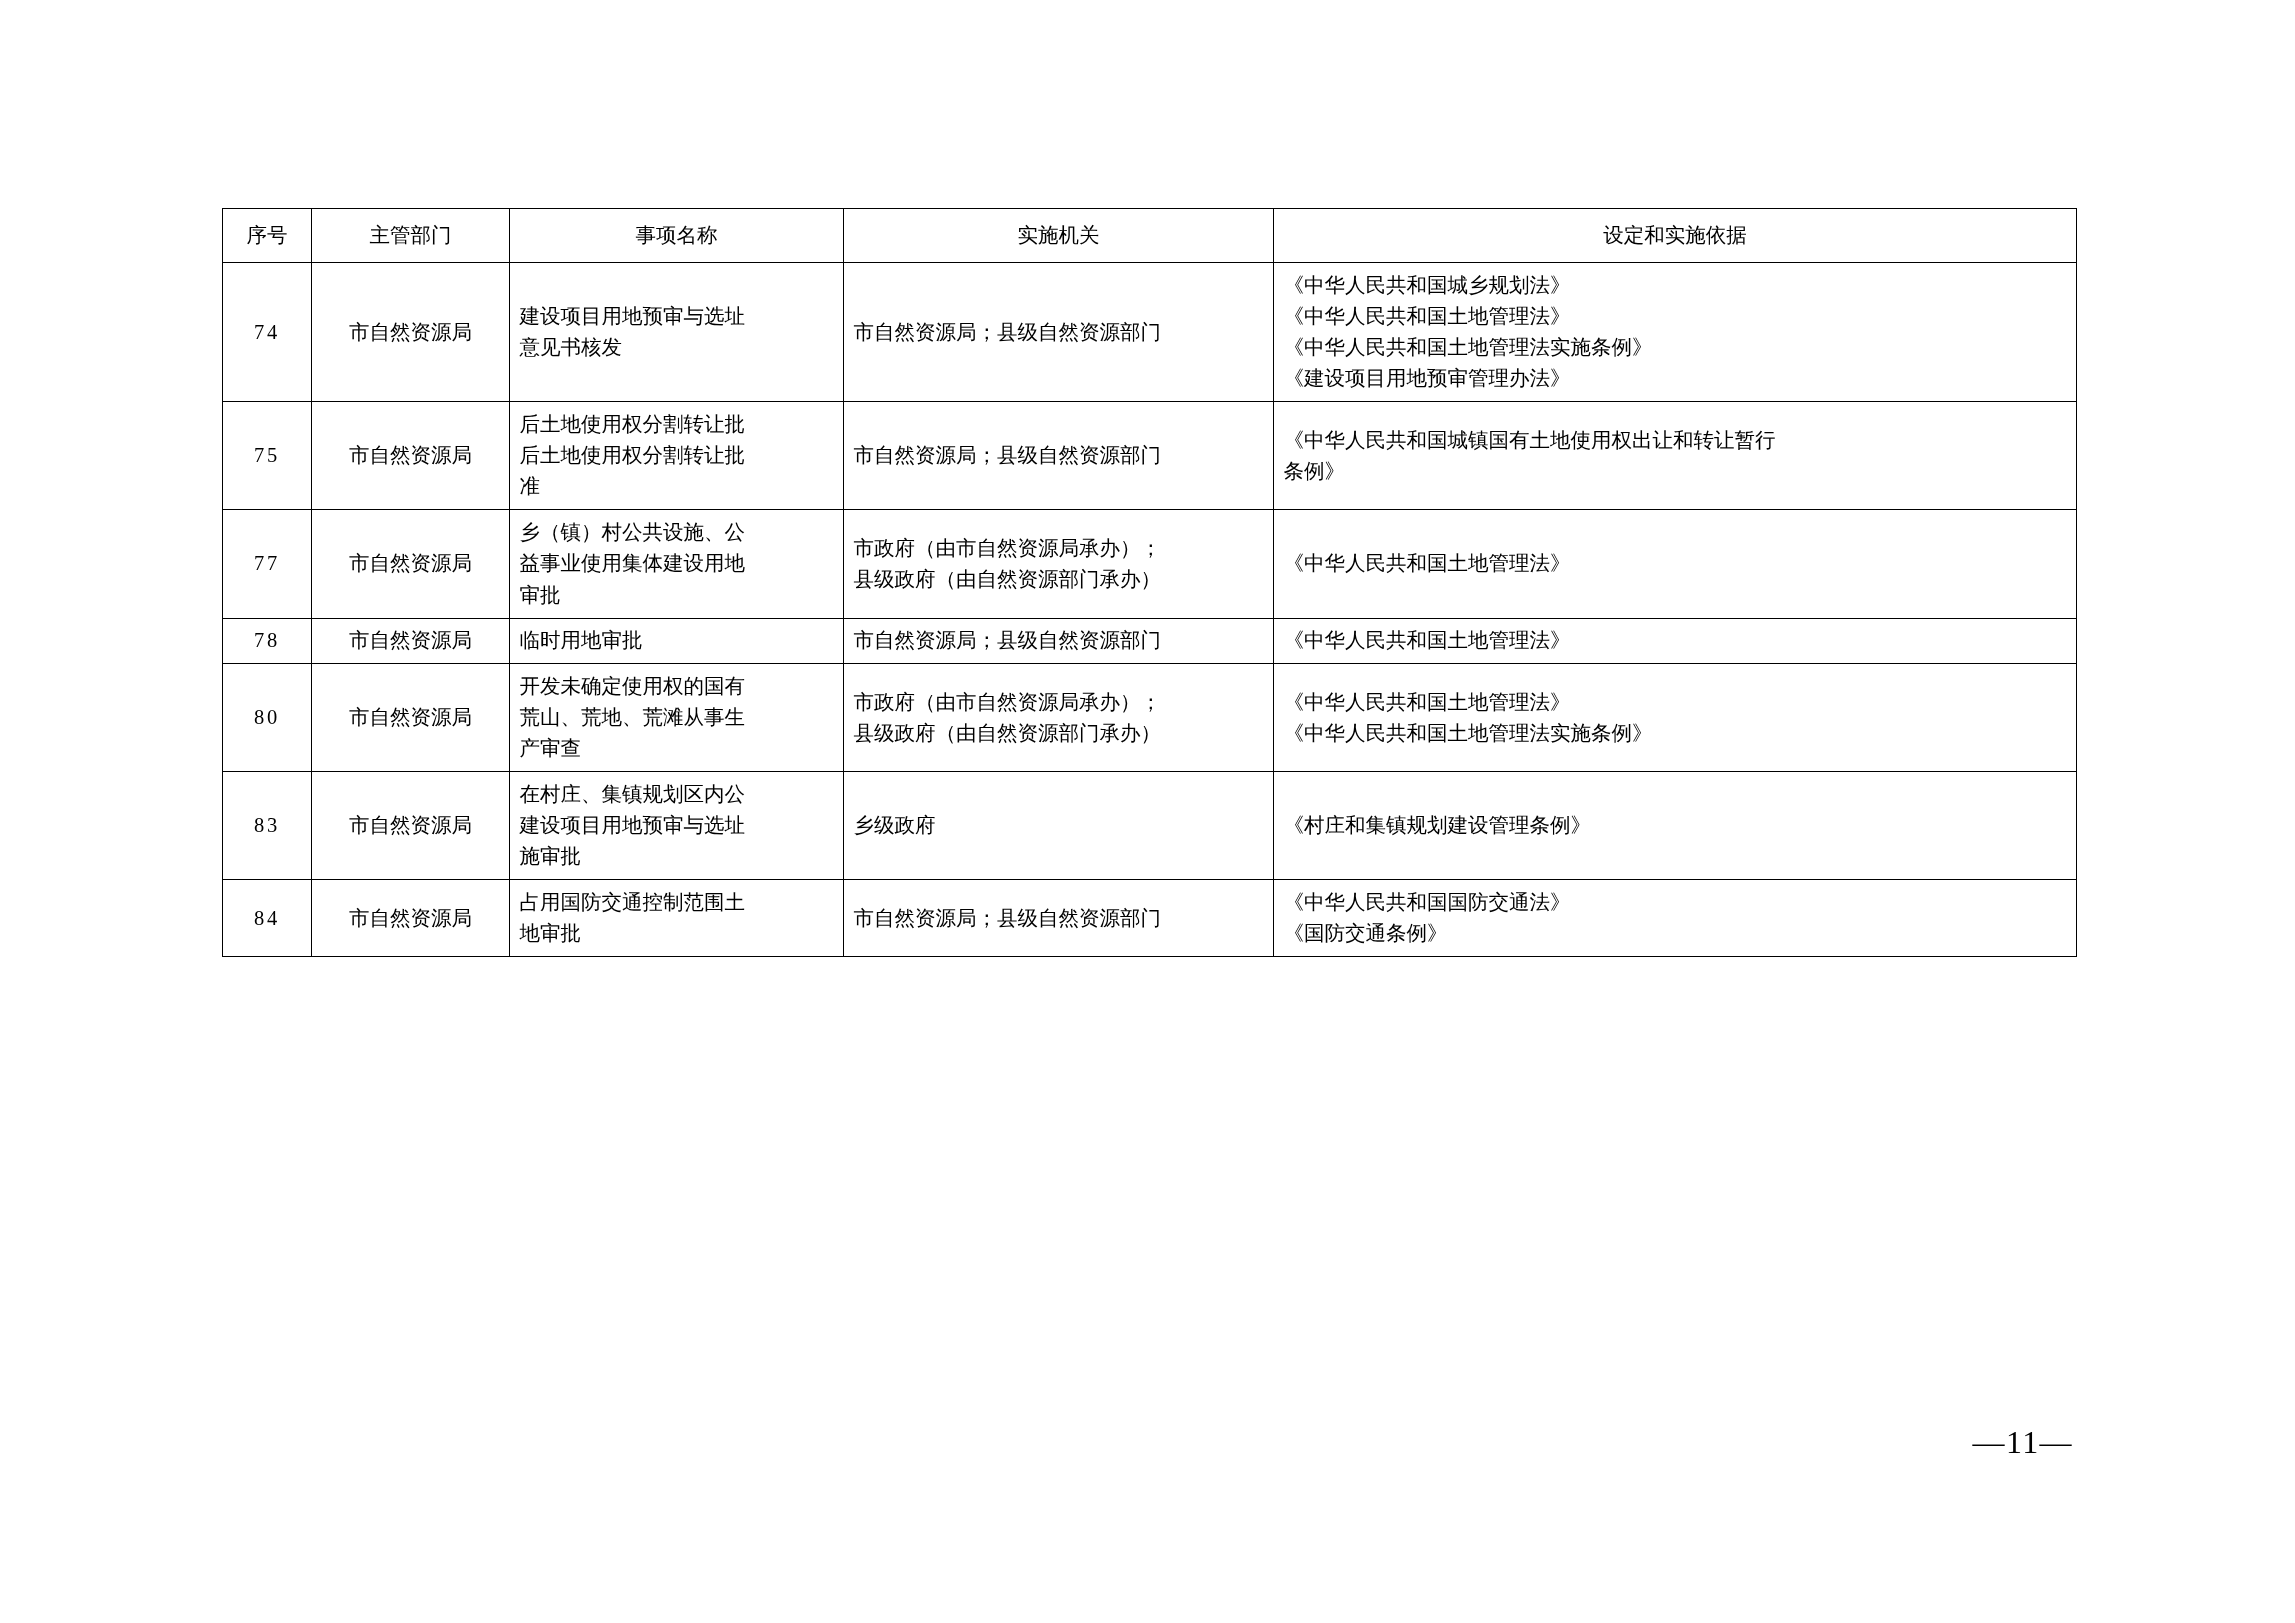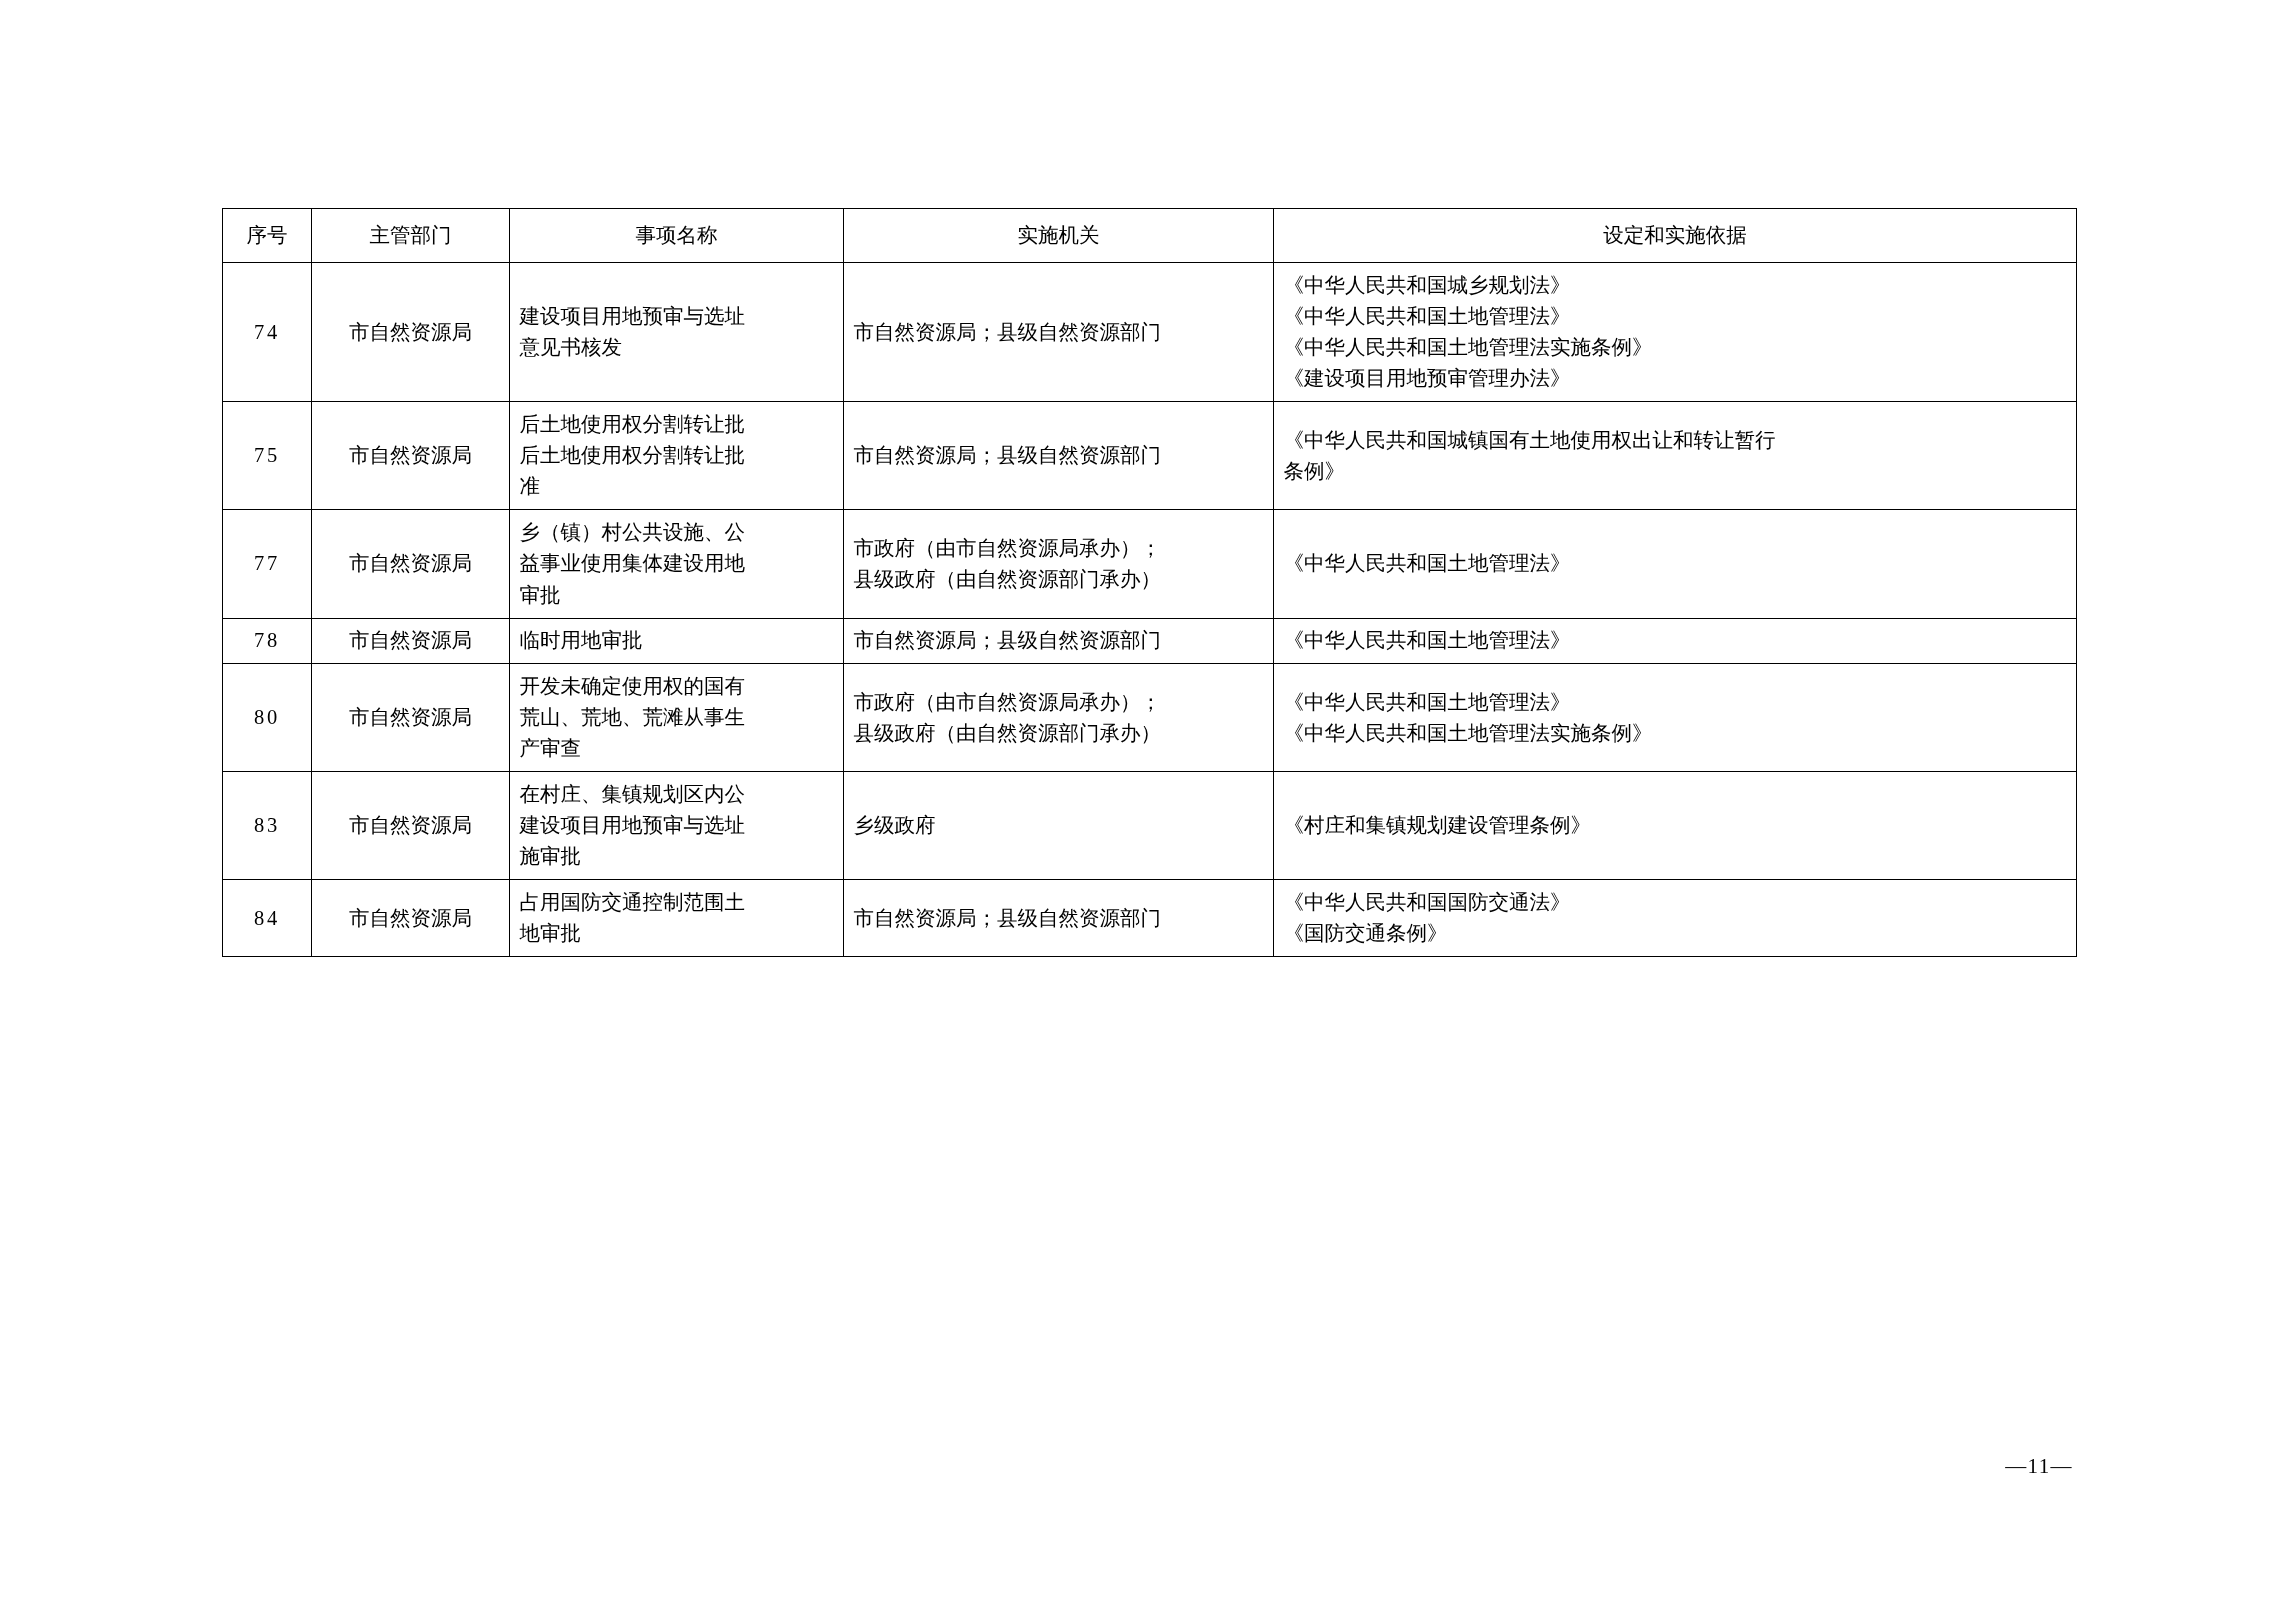--- a/index.html
+++ b/index.html
@@ -58,22 +58,22 @@
   td.c-item, td.c-org, td.c-basis {
     text-align: left;
   }
   .cellline {
     display: block;
     white-space: nowrap;
   }
   .page-number {
     position: absolute;
     right: 222px;
-    top: 1454px;
-    font-size: 21px;
+    top: 1424px;
+    font-size: 32px;
     letter-spacing: 1.4px;
     text-align: right;
     white-space: nowrap;
   }
 </style>
 </head>
 <body>
 
 <div class="page">
   <table class="doc-table">

